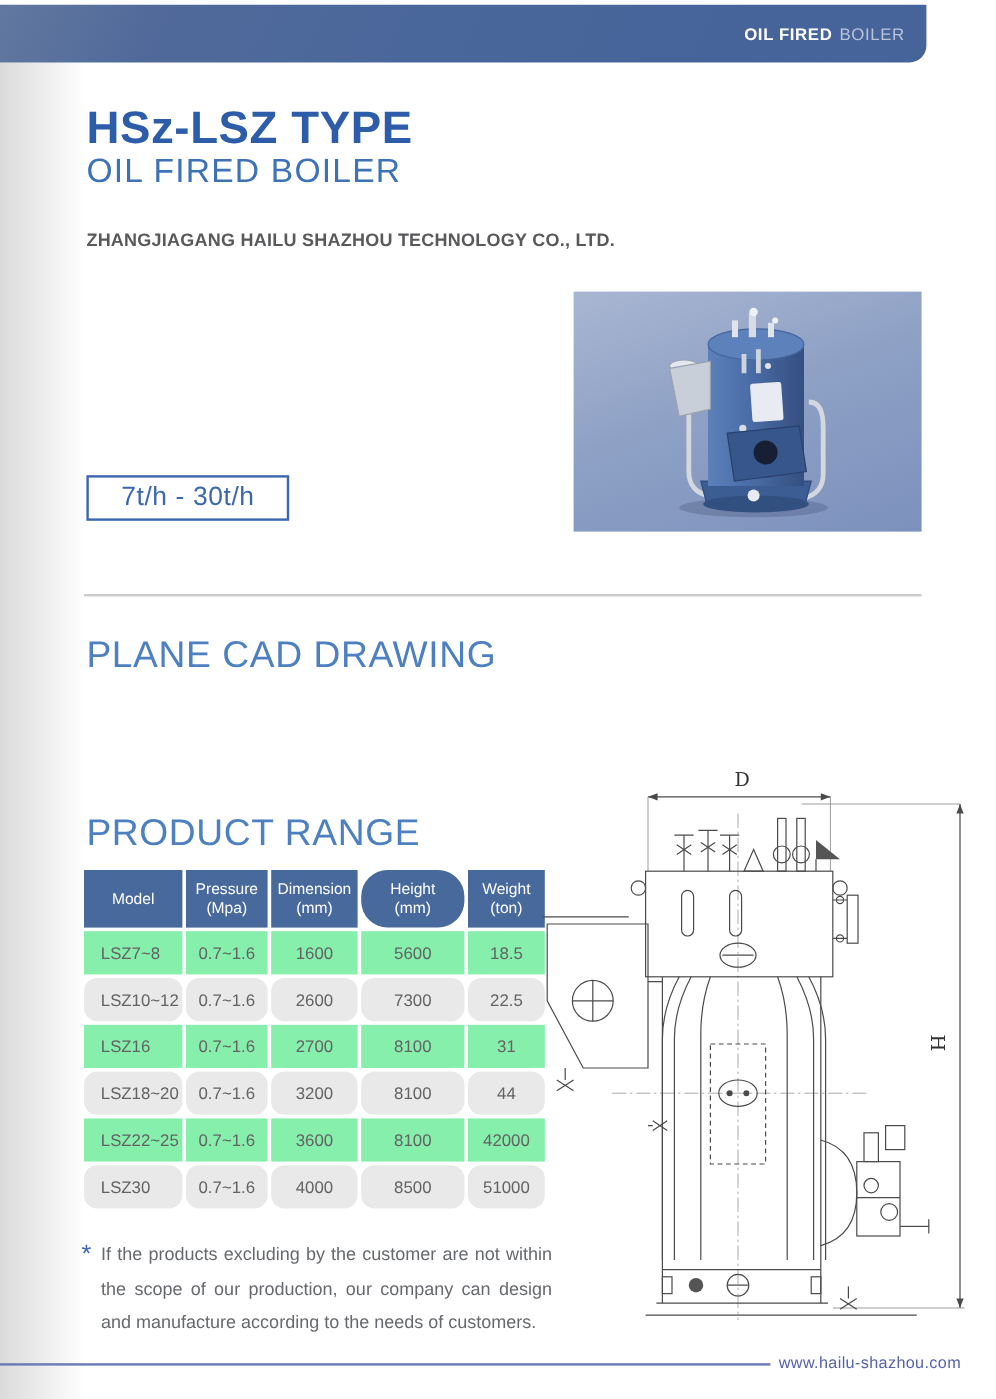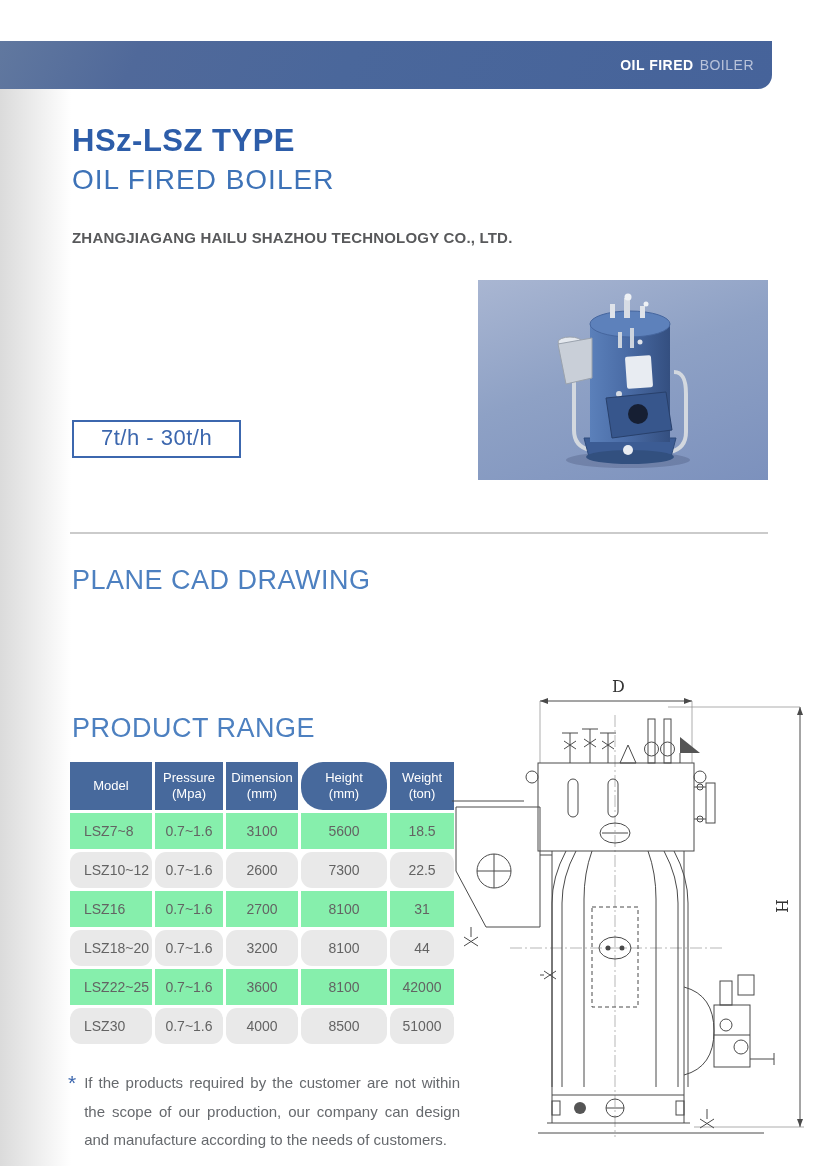--- a/index.html
+++ b/index.html
@@ -1,21 +1,21 @@
 <!DOCTYPE html>
 <html><head>
 <meta charset="utf-8">
 <style>
   html,body{margin:0;padding:0;}
   body{
     width:830px;height:1166px;position:relative;background:#ffffff;
     font-family:"Liberation Sans", sans-serif;overflow:hidden;
     -webkit-font-smoothing:antialiased;
   }
-  .page{position:absolute;inset:0;margin-top:37px;}
+  .page{position:absolute;inset:0;}
 
   
   .edge-shade{
     position:absolute;left:0;top:52px;width:84px;height:1114px;
     background:linear-gradient(to right, rgba(90,90,90,.22), rgba(255,255,255,0) 85%);
     pointer-events:none;
   }
 
   
   .ribbon{
@@ -23,52 +23,52 @@
     background:linear-gradient(115deg,#61789f 0%, #50699a 18%, #4a679b 45%, #46639a 100%);
     border-radius:0 0 14px 0;
     display:flex;align-items:center;justify-content:flex-end;
     padding-right:18px;box-sizing:border-box;
   }
   .ribbon .tag-bold{color:#ffffff;font-weight:bold;font-size:14px;letter-spacing:.5px;}
   .ribbon .tag-light{color:#b9c3da;font-size:14px;letter-spacing:.5px;margin-left:6px;}
 
   
   .title{
-    position:absolute;left:72px;top:86px;font-size:31px;font-weight:bold;
+    position:absolute;left:72px;top:86px;font-size:38px;font-weight:bold;
     color:#2d5da9;letter-spacing:.5px;
   }
   .subtitle{
     position:absolute;left:72px;top:127px;font-size:28px;font-weight:400;
     color:#3d72b7;letter-spacing:1px;
   }
   .company{
     position:absolute;left:72px;top:192px;font-size:15px;font-weight:bold;
     color:#58595b;letter-spacing:.2px;
   }
   .intro{
     position:absolute;left:72px;top:250px;width:394px;
     font-size:15.5px;line-height:25.5px;color:#66696d;text-align:justify;margin:0;
   }
   .badge{
-    position:absolute;left:72px;top:383px;
+    position:absolute;left:72px;top:396px;
     border:2px solid #3c67ae;color:#3c67ae;font-size:22px;
     padding:3px 27px 5px 27px;letter-spacing:.5px;
   }
   .product-photo{
     position:absolute;left:478px;top:243px;width:290px;height:200px;
     background:linear-gradient(160deg,#a9b6d2 0%, #8ea1c5 45%, #7c91bd 100%);
   }
 
   .divider{
     position:absolute;left:70px;top:495px;width:698px;height:2px;background:#cbcbcb;
   }
 
   
   .sec-heading{
-    position:absolute;font-size:27px;font-weight:400;color:#4d80c0;letter-spacing:.5px;
+    position:absolute;font-size:31px;font-weight:400;color:#4d80c0;letter-spacing:.5px;
   }
   .cad-heading{left:72px;top:528px;}
   .cad-desc{
     position:absolute;left:72px;top:574px;width:396px;
     font-size:15.5px;line-height:26px;color:#66696d;text-align:justify;margin:0;
   }
   .range-heading{left:72px;top:676px;}
 
   
   .range-table{
@@ -196,21 +196,21 @@
         <th class="c4">
             <div>Weight</div>
             <div>(ton)</div>
           </th>
       </tr>
     </thead>
     <tbody>
       <tr class="even">
         <td class="model">LSZ7~8</td>
         <td>0.7~1.6</td>
-        <td>3100</td>
+        <td>1600</td>
         <td>5600</td>
         <td>18.5</td>
       </tr>
       <tr class="odd">
         <td class="model">LSZ10~12</td>
         <td>0.7~1.6</td>
         <td>2600</td>
         <td>7300</td>
         <td>22.5</td>
       </tr>
@@ -240,21 +240,21 @@
         <td>0.7~1.6</td>
         <td>4000</td>
         <td>8500</td>
         <td>51000</td>
       </tr>
     </tbody>
   </table>
 
   <p class="footnote">
     <span class="star">*</span>
-    <span class="note-text">If the products required by the customer are not within the scope of our production, our company can design and manufacture according to the needs of customers.</span>
+    <span class="note-text">If the products excluding by the customer are not within the scope of our production, our company can design and manufacture according to the needs of customers.</span>
   </p>
 
   <div class="cad-drawing">
     <svg width="358" height="470" viewBox="0 0 358 470" fill="none" stroke="#4a4a4a" stroke-width="1">
 
       <text x="160" y="17" stroke="none" fill="#333" font-family="DejaVu Serif, serif" font-size="16">D</text>
       <line x1="88" y1="26" x2="240" y2="26"></line>
       <path d="M88,26 l8,-3 l0,6 Z M240,26 l-8,-3 l0,6 Z" fill="#4a4a4a" stroke="none"></path>
       <line x1="88" y1="26" x2="88" y2="88" stroke="#8a8a8a" stroke-width="0.7"></line>
       <line x1="240" y1="26" x2="240" y2="88" stroke="#8a8a8a" stroke-width="0.7"></line>

